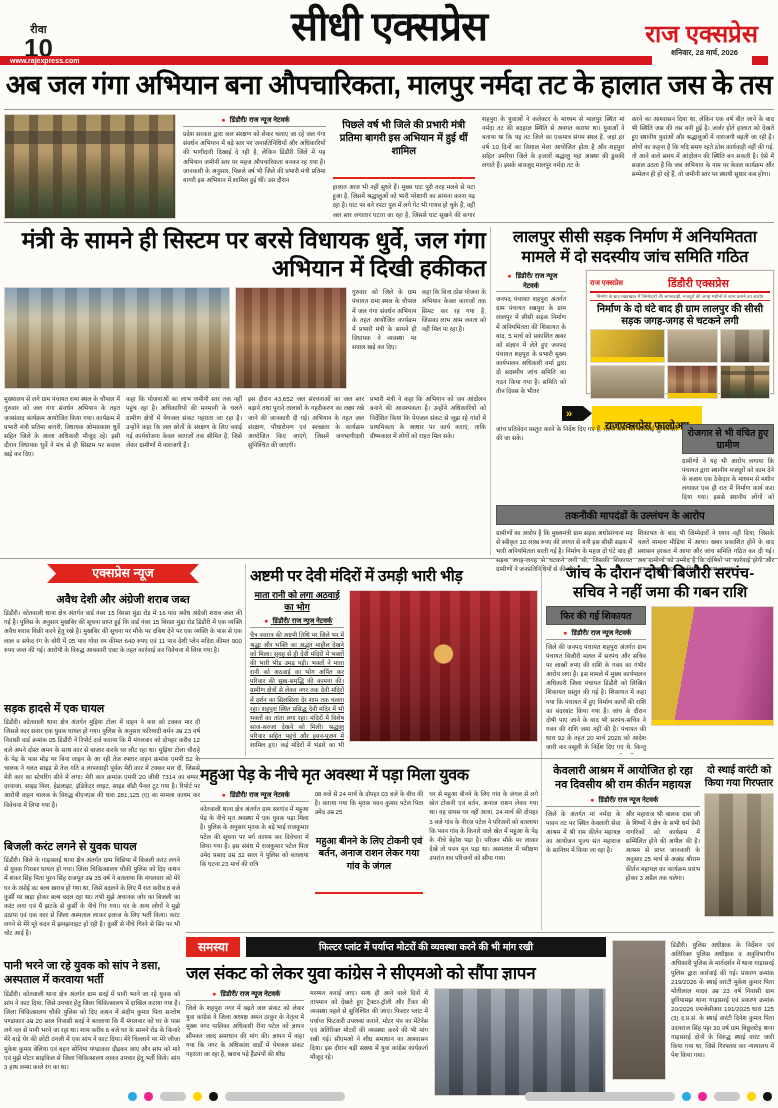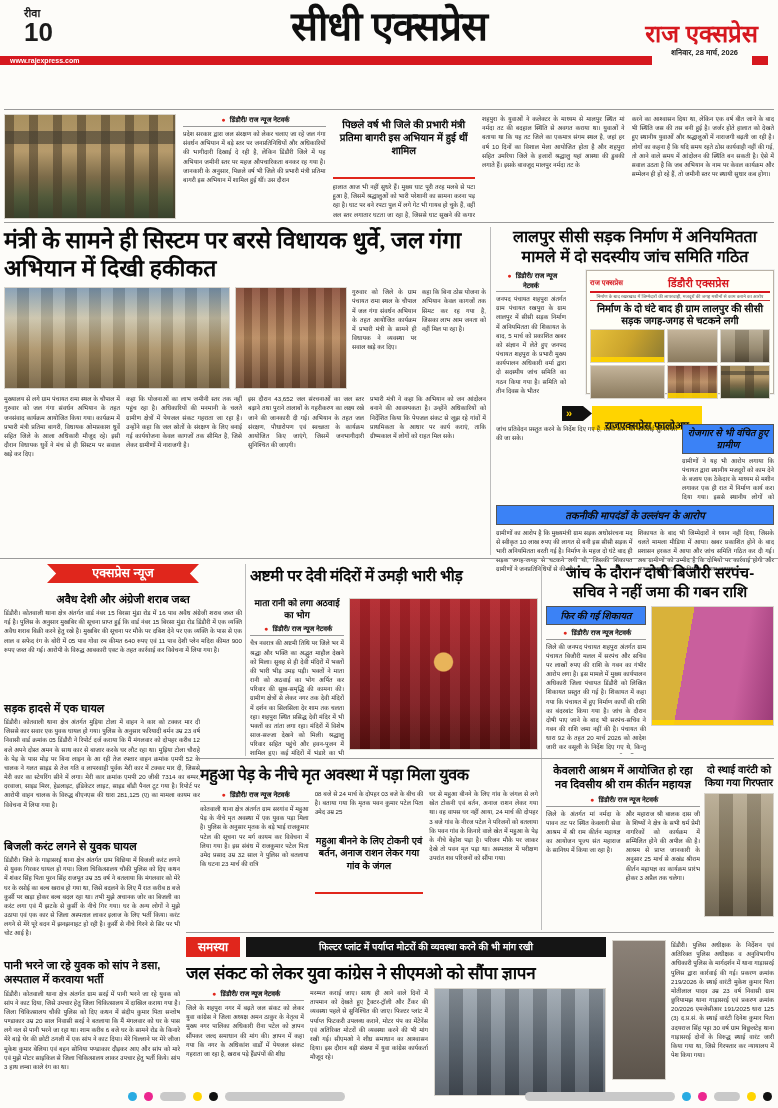--- a/index.html
+++ b/index.html
@@ -12,31 +12,31 @@
   .m-title{font-size:40px;font-weight:800;letter-spacing:-1px;text-align:center;color:#101010;line-height:1;}
   .m-brand{font-size:24px;font-weight:800;color:#d6181f;line-height:1;}
   .m-date{font-size:7.5px;font-weight:700;color:#222;}
   .redbar{background:#d6181f;height:9px;}
   .site{color:#fff;font-size:7px;font-weight:700;line-height:9px;padding-left:10px;}
   
   .hrule{border-top:1px solid #9a9a9a;}
   .vrule{border-left:1px solid #bdbdbd;}
   
   .h1{font-size:27px;font-weight:800;text-align:center;color:#0a0a0a;letter-spacing:-.5px;line-height:1.15;}
-  .h2{font-size:23px;font-weight:800;text-align:left;color:#0a0a0a;line-height:1.2;font-family:Liberation Serif, serif;}
+  .h2{font-size:23px;font-weight:800;text-align:right;color:#0a0a0a;line-height:1.2;}
   .h3{font-size:16px;font-weight:800;text-align:center;color:#0a0a0a;line-height:1.25;}
   .h4{font-weight:800;color:#0a0a0a;}
   .nowrap{white-space:nowrap;overflow:hidden;}
   
   .t{font-size:6.2px;line-height:1.48;text-align:justify;overflow:hidden;color:#222;}
   .byline{font-size:6.8px;font-weight:700;text-align:center;color:#111;padding:1px 0;border-bottom:1px solid #999;margin-bottom:2px;}
   .byline .dot{color:#e0261c;font-size:7px;}
   .pullq{font-size:10px;font-weight:800;text-align:center;line-height:1.3;color:#0a0a0a;
          border-bottom:2px solid #e0261c;padding:2px 0 20px;margin:2px 0 3px;}
-  .boxhead{border:1px solid #555;padding:2px 3px;text-align:center;font-weight:800;color:#0a0a0a;background:#3b82f6;font-style:italic;}
+  .boxhead{border:1px solid #555;padding:2px 3px;text-align:center;font-weight:800;color:#0a0a0a;background:#737373;}
   
   .ph{background:#999;position:relative;overflow:hidden;border:1px solid #d8d4cc;}
   .ph-river{background:
     linear-gradient(180deg,transparent 0 16%,rgba(66,60,48,.6) 16% 28%,transparent 28%),
     repeating-linear-gradient(90deg,rgba(70,58,40,.55) 0 9px,transparent 9px 24px),
     linear-gradient(180deg,#a8905f 0%,#b79b6c 35%,#7c6b49 60%,#51593a 80%,#38422c 100%);}
   .ph-event{background:
     repeating-linear-gradient(90deg,rgba(255,255,255,.10) 0 12px,rgba(0,0,0,.12) 12px 24px),
     linear-gradient(180deg,#7d98b0 0%,#c9c2a8 30%,#a98f63 62%,#6f5c3c 100%);}
   .ph-crowd{background:
@@ -80,32 +80,33 @@
   
   .dot{width:9px;height:9px;border-radius:50%;display:inline-block;}
   .pill{height:9px;border-radius:5px;background:#c9c9c9;display:inline-block;}
   .regrow{display:flex;align-items:center;gap:7px;}
 </style>
 </head>
 <body>
 
 <div class="page">
 
-  <div class="abs" style="left:24px;top:8px;">
+  <div class="abs" style="left:24px;top:24px;text-align:center;">
     <div class="ed-city">रीवा</div>
     <div class="ed-page">10</div>
   </div>
   <div class="abs m-title" style="left:0;right:0;top:6px;">सीधी एक्सप्रेस</div>
   <div class="abs m-brand" style="right:20px;top:22px;">राज एक्सप्रेस</div>
   <div class="abs m-date" style="right:40px;top:47px;">शनिवार, 28 मार्च, 2026</div>
   <div class="abs redbar" style="left:0;top:56px;width:652px;">
     <div class="site">www.rajexpress.com</div>
   </div>
   <div class="abs redbar" style="right:10px;top:56px;width:16px;"></div>
 
+  <div class="abs h1" style="left:0;right:0;top:70px;">अब जल गंगा अभियान बना औपचारिकता, मालपुर नर्मदा तट के हालात जस के तस</div>
   <div class="abs hrule" style="left:4px;right:4px;top:109px;"></div>
 
   <div class="abs" style="left:4px;right:4px;top:114px;height:105px;display:flex;gap:7px;">
     <div class="ph ph-river" style="flex:0 0 170px;height:103px;"></div>
     <div style="flex:1;overflow:hidden;">
       <div class="byline"><span class="dot">●</span> <span>डिंडौरी/ राज न्यूज नेटवर्क</span></div>
       <div class="t" style="height:88px;">प्रदेश सरकार द्वारा जल संरक्षण को लेकर चलाए जा रहे जल गंगा संवर्धन अभियान में बड़े स्तर पर जनप्रतिनिधियों और अधिकारियों की भागीदारी दिखाई दे रही है, लेकिन डिंडौरी जिले में यह अभियान जमीनी स्तर पर महज औपचारिकता बनकर रह गया है। जानकारी के अनुसार, पिछले वर्ष भी जिले की प्रभारी मंत्री प्रतिमा बागरी इस अभियान में शामिल हुई थीं। उस दौरान</div>
     </div>
     <div style="flex:1;overflow:hidden;">
       <div class="pullq">पिछले वर्ष भी जिले की प्रभारी मंत्री प्रतिमा बागरी इस अभियान में हुई थीं शामिल</div>
@@ -193,21 +194,21 @@
     <div class="t" style="height:94px;margin-top:2px;">डिंडौरी। जिले के गाड़ासरई थाना क्षेत्र अंतर्गत ग्राम बिछिया में बिजली करंट लगने से युवक गिरकर घायल हो गया। जिला चिकित्सालय चौकी पुलिस को दिए कथन में शंकर सिंह पिता पूरन सिंह राजपूत उम्र 35 वर्ष ने बतलाया कि मंगलवार को मेरे घर के रसोई का बल्ब खराब हो गया था, जिसे बदलने के लिए मैं रात करीब 8 बजे कुर्सी पर खड़ा होकर बल्ब बदल रहा था। तभी मुझे अचानक जोर का बिजली का करंट लगा एवं मैं झटके से कुर्सी के नीचे गिर गया। घर के अन्य लोगों ने मुझे उठाया एवं एक कार से जिला अस्पताल लाकर इलाज के लिए भर्ती किया। करंट लगने से मेरे पूरे बदन में झनझनाहट हो रही है। कुर्सी से नीचे गिरने से सिर पर भी चोट आई है।</div>
   </div>
   <div class="abs" style="left:4px;top:958px;width:176px;">
     <div class="h4" style="font-size:11px;line-height:1.3;">पानी भरने जा रहे युवक को सांप ने डसा, अस्पताल में करवाया भर्ती</div>
     <div class="t" style="height:92px;margin-top:2px;">डिंडौरी। कोतवाली थाना क्षेत्र अंतर्गत ग्राम सरई में पानी भरने जा रहे युवक को सांप ने काट दिया, जिसे उपचार हेतु जिला चिकित्सालय में दाखिल कराया गया है। जिला चिकित्सालय चौकी पुलिस को दिए कथन में संदीप कुमार पिता सन्तोष पण्डाकार उम्र 20 साल निवासी सरई ने बतलाया कि मैं मंगलवार को घर के पास लगे नल से पानी भरने जा रहा था। शाम करीब 6 बजे घर के सामने रोड के किनारे मेरे बाड़े घेर की छोटी ठगली में एक सांप ने काट दिया। मेरे चिल्लाने पर मेरे जीजा मुकेश कुमार बेलिया एवं बहन सोनिया पण्डाकार दौड़कर आए और सांप को मारे एवं मुझे मोटर साइकिल से जिला चिकित्सालय लाकर उपचार हेतु भर्ती किये। सांप 3 हाथ लम्बा काले रंग का था।</div>
   </div>
   <div class="abs vrule" style="left:245px;top:564px;height:192px;"></div>
 
   <div class="abs" style="left:250px;top:564px;width:288px;">
     <div class="h4 nowrap" style="font-size:15.5px;letter-spacing:-.3px;">अष्टमी पर देवी मंदिरों में उमड़ी भारी भीड़</div>
-    <div style="display:flex;gap:5px;margin-top:12px;">
+    <div style="display:flex;gap:5px;margin-top:4px;text-decoration:underline;">
       <div style="flex:0 0 94px;overflow:hidden;">
         <div class="h4" style="font-size:9px;text-align:center;line-height:1.3;">माता रानी को लगा अठवाई का भोग</div>
         <div class="byline" style="margin-top:2px;"><span class="dot">●</span> <span>डिंडौरी/ राज न्यूज नेटवर्क</span></div>
         <div class="t" style="height:118px;">चैत्र नवरात्र की अष्टमी तिथि पर जिले भर में श्रद्धा और भक्ति का अद्भुत माहौल देखने को मिला। सुबह से ही देवी मंदिरों में भक्तों की भारी भीड़ उमड़ पड़ी। भक्तों ने माता रानी को अठवाई का भोग अर्पित कर परिवार की सुख-समृद्धि की कामना की। ग्रामीण क्षेत्रों से लेकर नगर तक देवी मंदिरों में दर्शन का सिलसिला देर शाम तक चलता रहा। शहपुरा स्थित प्रसिद्ध देवी मंदिर में भी भक्तों का तांता लगा रहा। मंदिरों में विशेष साज-सज्जा देखने को मिली। श्रद्धालु परिवार सहित पहुंचे और हवन-पूजन में शामिल हुए। कई मंदिरों में भंडारे का भी आयोजन किया गया, जिसमें भक्तों द्वारा प्रसाद वितरण भी किया गया।</div>
       </div>
       <div class="ph ph-temple" style="flex:1;height:150px;"></div>
     </div>
   </div>
   <div class="abs vrule" style="left:541px;top:564px;height:366px;"></div>
   <div class="abs hrule" style="left:196px;right:4px;top:758px;"></div>

